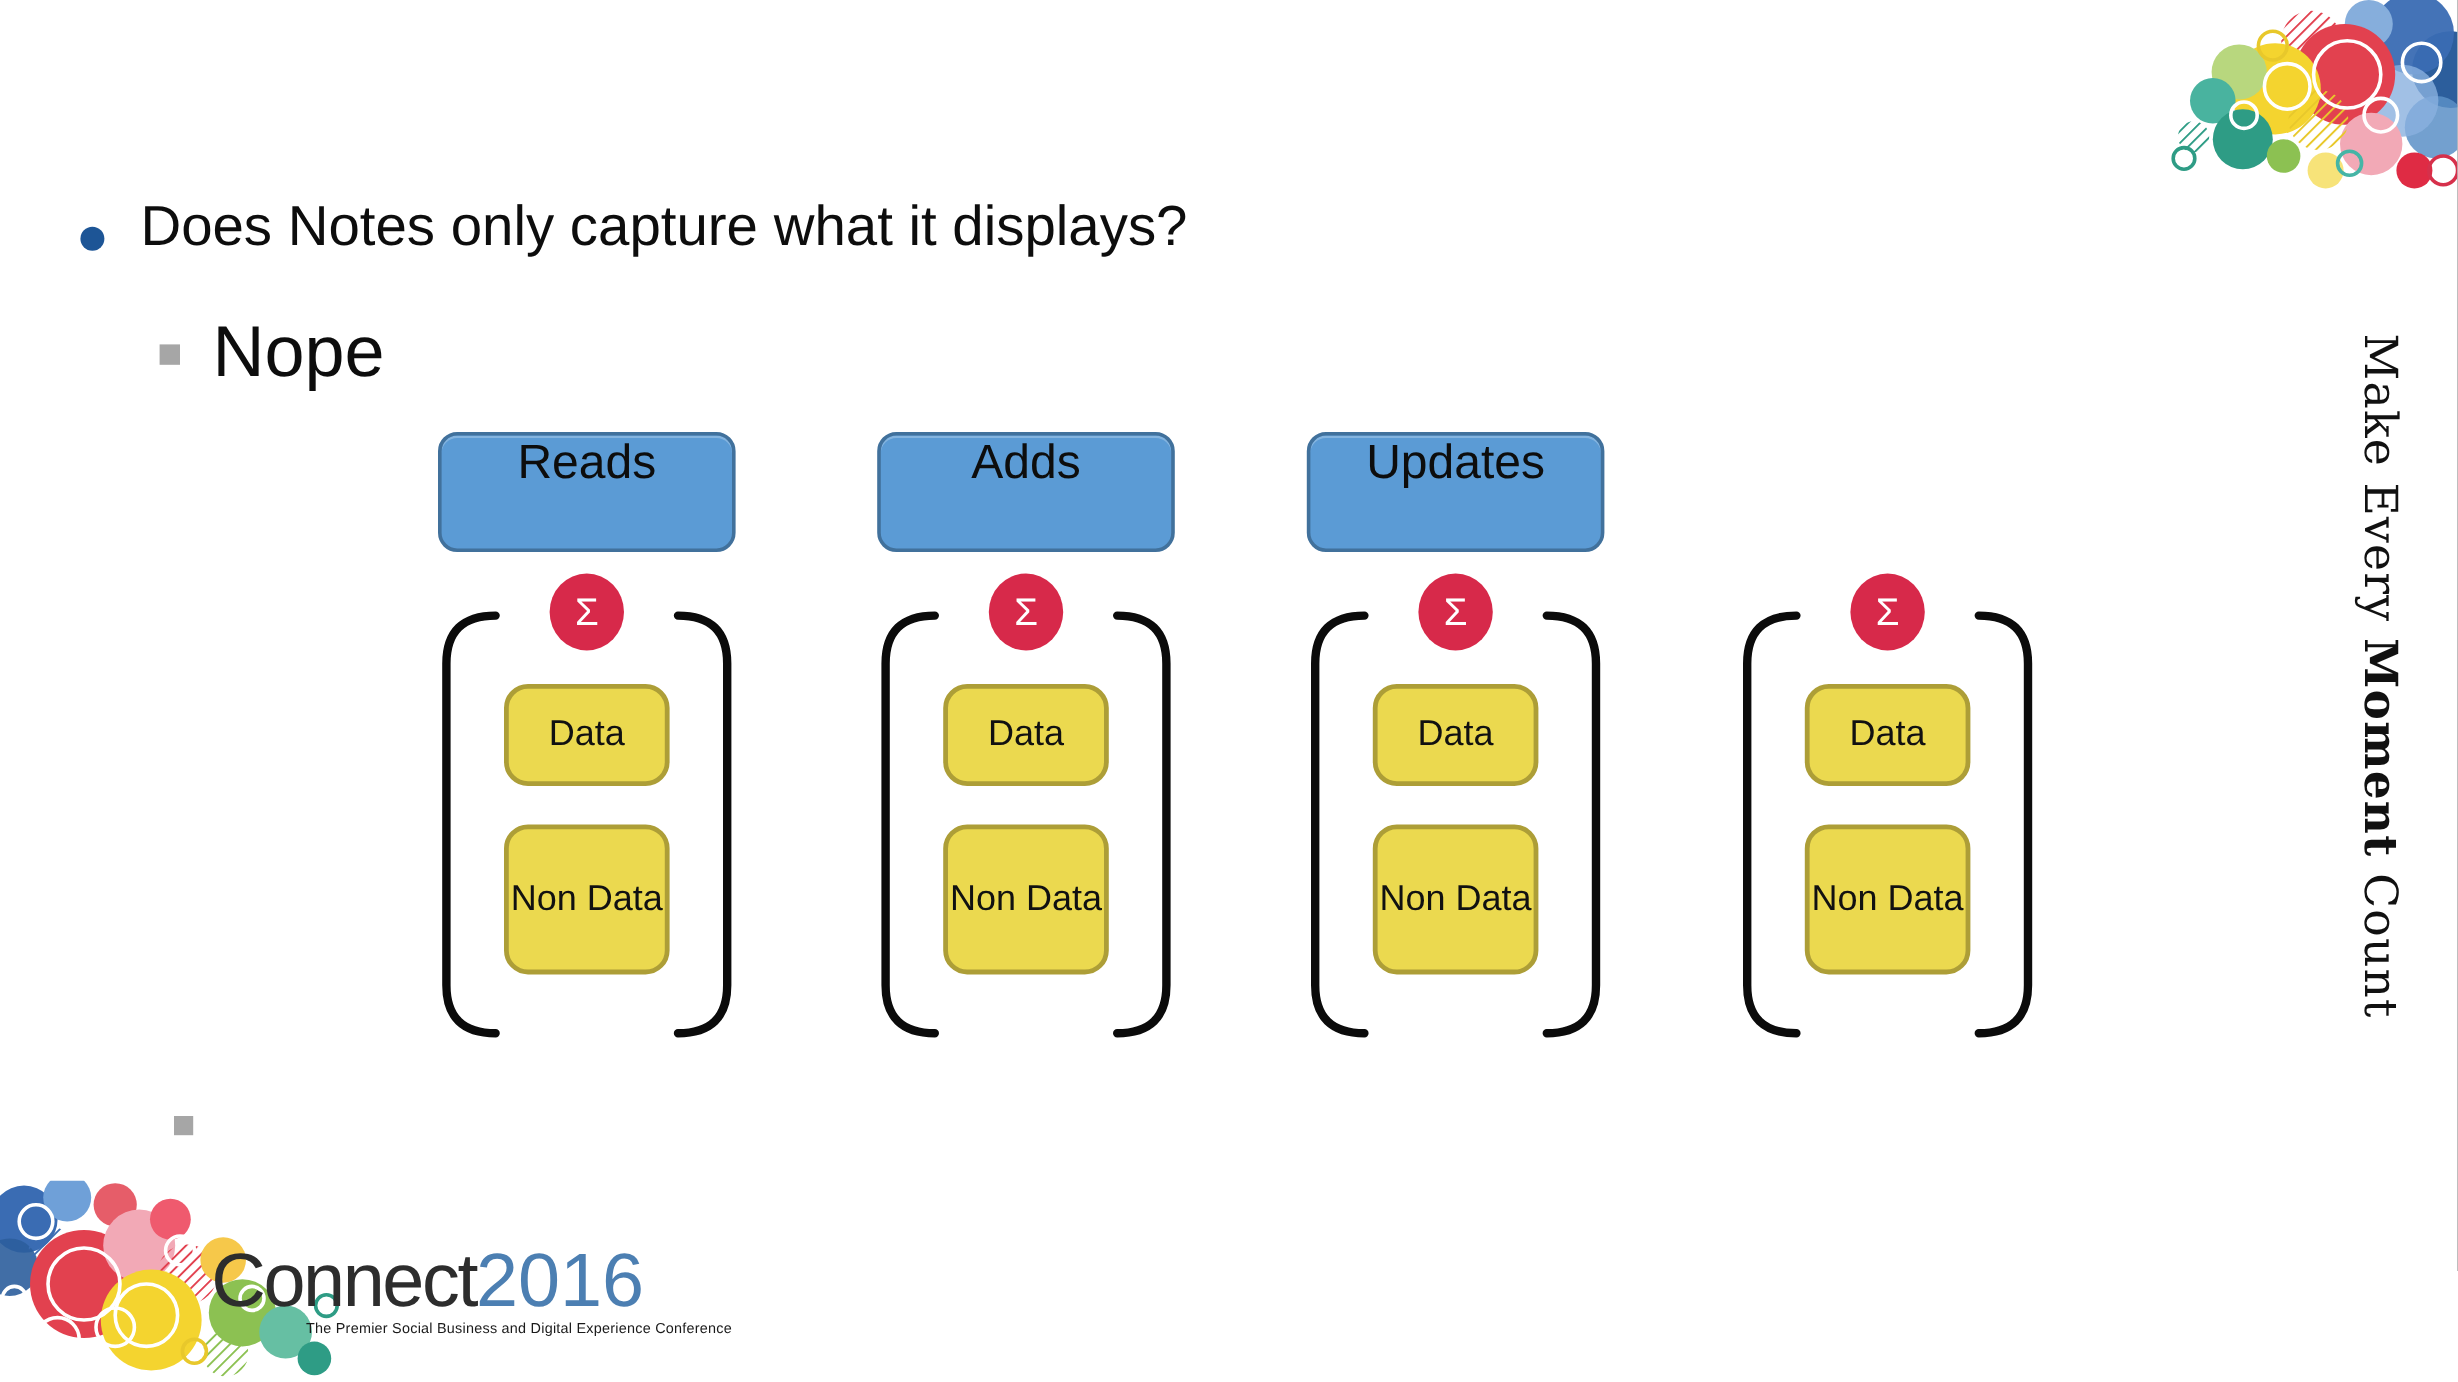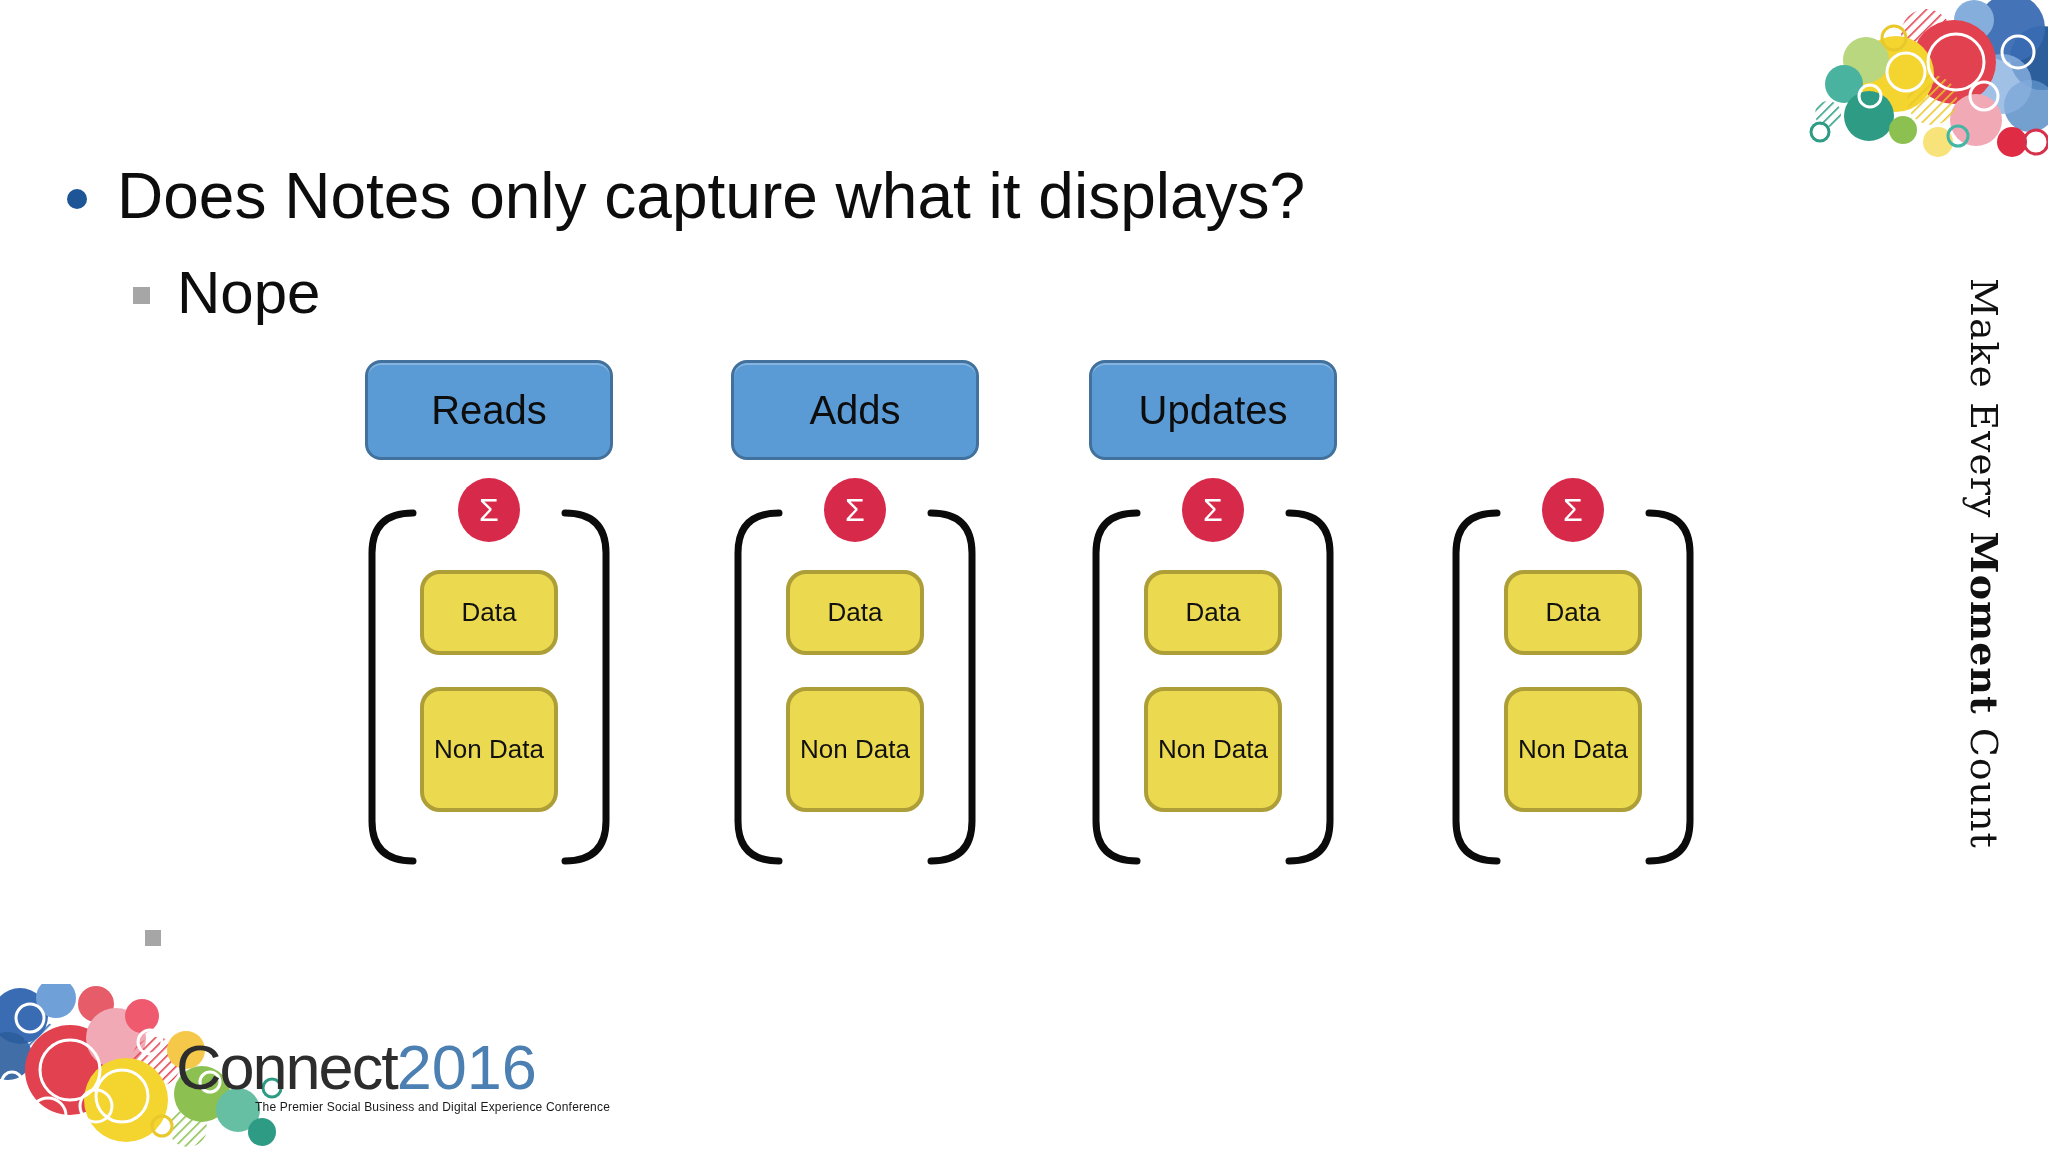--- a/index.html
+++ b/index.html
@@ -11,44 +11,44 @@
   .title{
     position:absolute;left:62px;top:44px;font-size:76px;line-height:1.1;
     color:#5B93D6;letter-spacing:-1px;
   }
   
   .bullet-dot{
     position:absolute;left:67px;top:189px;width:20px;height:20px;border-radius:50%;
     background:#1D5596;
   }
   .bullet-text{
-    position:absolute;left:117px;top:163px;font-size:64px;line-height:1.05;color:#0d0d0d;
+    position:absolute;left:117px;top:163px;font-size:47px;line-height:1.05;color:#0d0d0d;
   }
   
   .sq-bullet{position:absolute;width:17px;height:17px;background:#A6A6A6;}
   .nope-text{position:absolute;left:177px;top:258px;font-size:60px;color:#0d0d0d;}
   
   .col{position:absolute;top:360px;width:248px;height:520px;}
   .col-head{
     position:absolute;left:0;top:0;width:242px;height:94px;border-radius:16px;
-    background:#5B9BD5;border:3px solid #41719C;display:flex;align-items:center;
+    background:#5B9BD5;border:3px solid #41719C;display:flex;align-items:flex-start;
     justify-content:center;font-size:40px;color:#0d0d0d;
     box-shadow:inset 0 2px 0 rgba(255,255,255,.25);
   }
   .sigma{
     position:absolute;left:50%;top:118px;transform:translateX(-50%);
     width:62px;height:64px;border-radius:50%;background:#D7294A;color:#fff;
     display:flex;align-items:center;justify-content:center;font-size:32px;
   }
   .bracket{position:absolute;left:0;top:148px;}
   .ybox{
     position:absolute;left:50%;transform:translateX(-50%);width:130px;
     border:4px solid #AD9E37;border-radius:20px;background:#EBD94F;
     display:flex;align-items:center;justify-content:center;text-align:center;
-    font-size:26px;line-height:1.22;color:#111;
+    font-size:30px;line-height:1.22;color:#111;
   }
   .ybox.data{top:210px;height:77px;}
   .ybox.nondata{top:327px;height:117px;}
   
   .readmore{
     position:absolute;left:177px;top:903px;width:1560px;
     font-size:46px;line-height:66px;color:#0d0d0d;
   }
   .readmore a{
     color:#2626CE;text-decoration:underline;text-decoration-thickness:3px;

